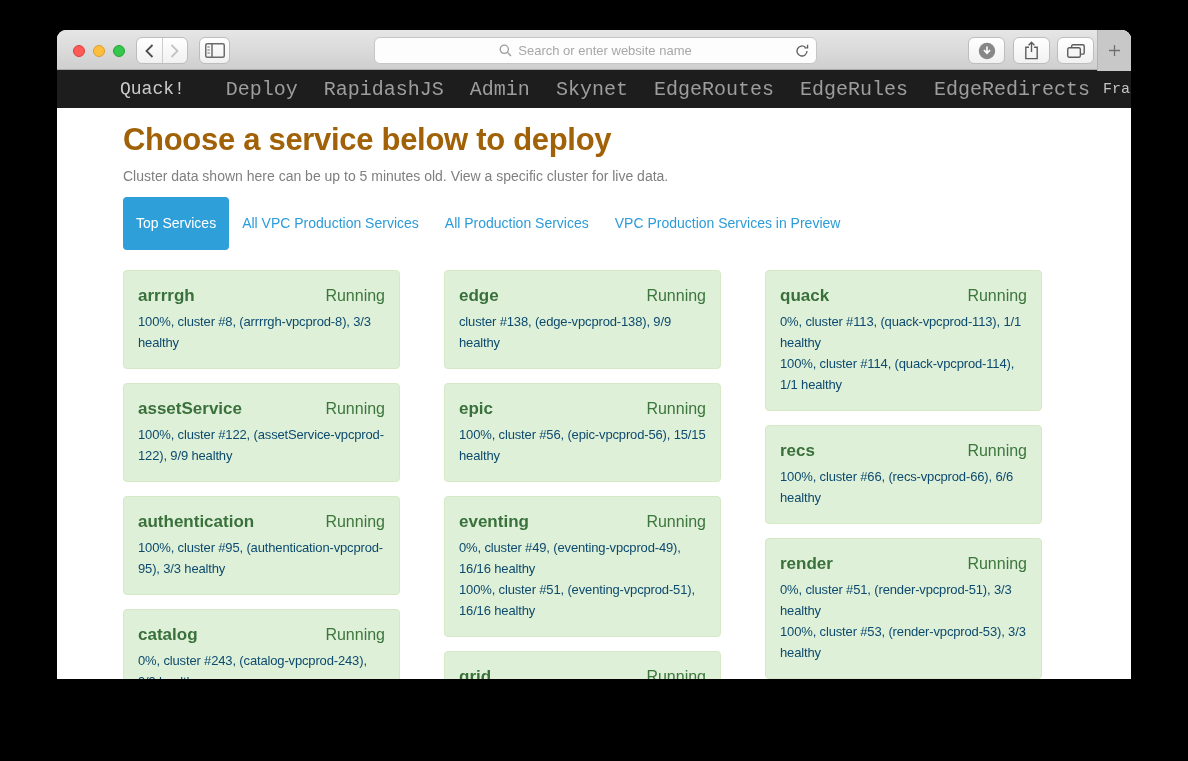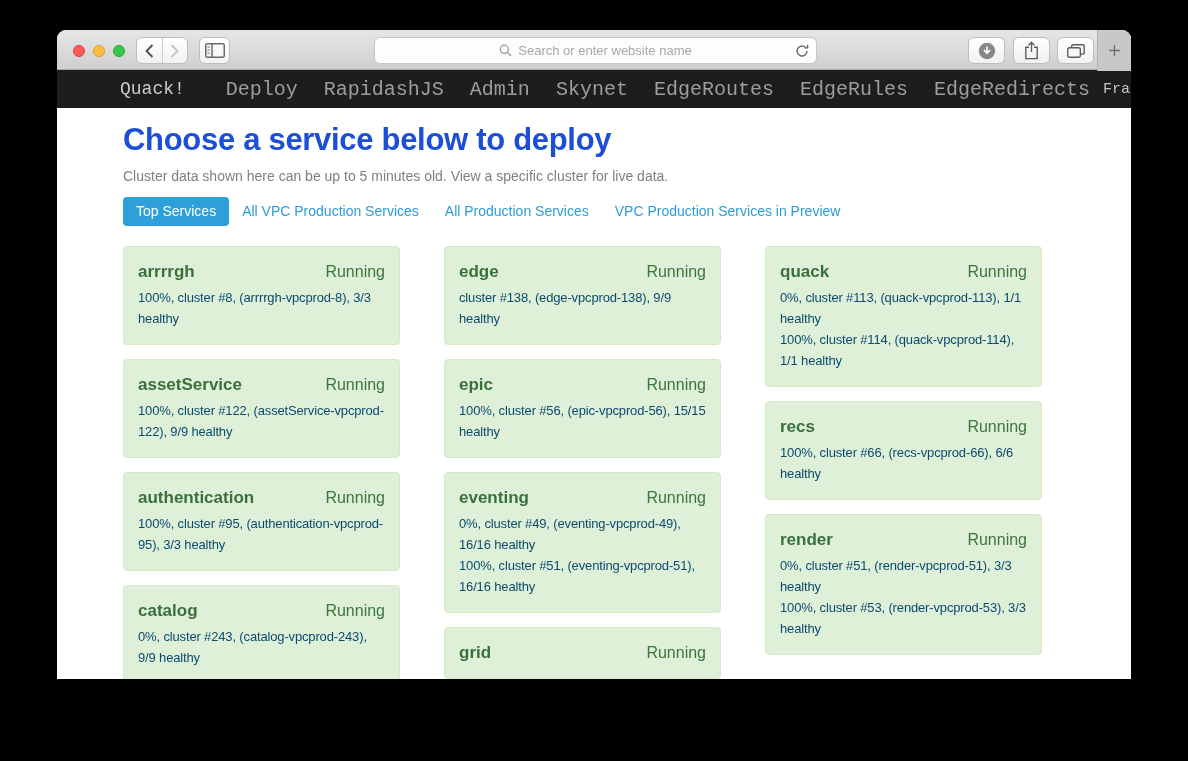--- a/index.html
+++ b/index.html
@@ -39,25 +39,25 @@
             padding:0 88px 0 63px;font-family:Liberation Mono, monospace; }
   .brand { color:#cbcbcb; font-size:18px; margin-right:28px; text-decoration:none; cursor:pointer; }
   .nav-links { display:flex; }
   .nav-link { color:#9d9d9d; font-size:20px; padding:0 13px; text-decoration:none; cursor:pointer; }
   .nav-right { margin-left:auto; display:flex; align-items:center; gap:30px; }
   .nav-user { color:#c4c4c4; font-size:15px; }
   .nav-logout { color:#9d9d9d; font-size:13px; text-decoration:none; cursor:pointer; }
 
   
   .page { padding:14px 66px 0; background:#fff; }
-  .page-title { font-size:31px; line-height:36px; font-weight:bold; color:#1d4ed8;
+  .page-title { font-size:31px; line-height:36px; font-weight:bold; color:#a16207;
                 letter-spacing:-0.3px; margin-bottom:8px; }
   .page-sub { font-size:14px; line-height:20px; color:#7f7f7f; margin-bottom:11px; }
   .tabs-row { display:flex; align-items:center; margin-bottom:20px; }
-  .tab { font-size:14px; line-height:15px; padding:7px 13px; color:#2c9cd8; border-radius:4px;
+  .tab { font-size:14px; line-height:15px; padding:19px 13px; color:#2c9cd8; border-radius:4px;
          text-decoration:none; cursor:pointer; white-space:nowrap; }
   .tab.active { background:#2e9fd8; color:#fff; }
 
   .grid { display:flex; gap:44px; }
   .gcol { width:277px; display:flex; flex-direction:column; }
   .card { background:#dff0d8; border:1px solid #d6e9c6; border-radius:4px;
           padding:14px 14px 15px; margin-bottom:14px; cursor:pointer; }
   .card-head { display:flex; justify-content:space-between; align-items:center; line-height:21px; }
   .card-title { font-size:17px; font-weight:bold; color:#39703b; }
   .card-status { font-size:16px; color:#3c763d; }

